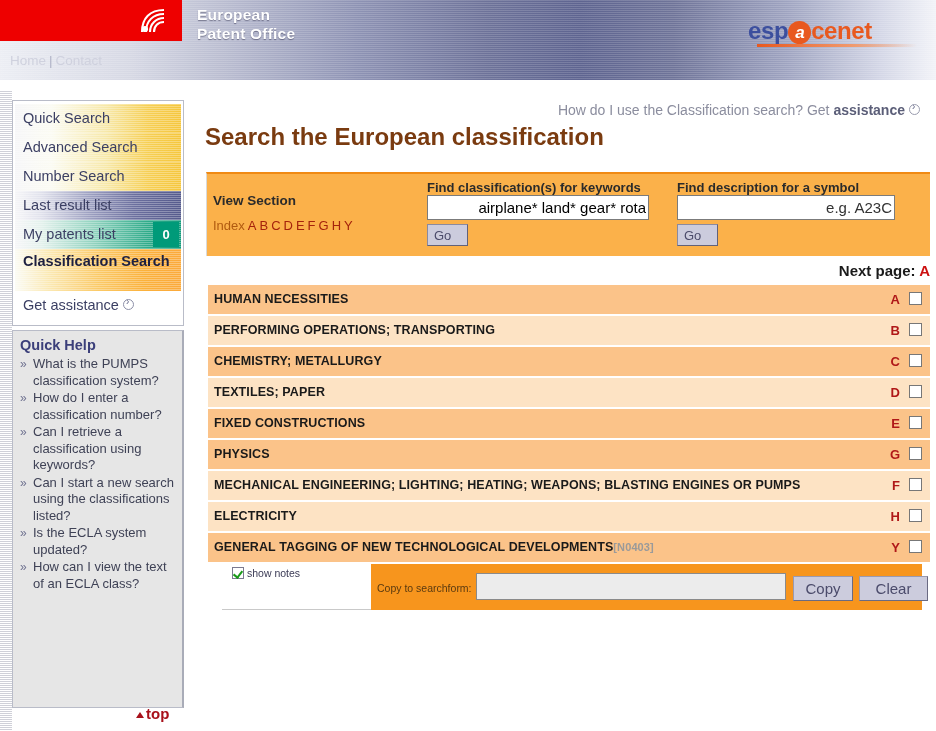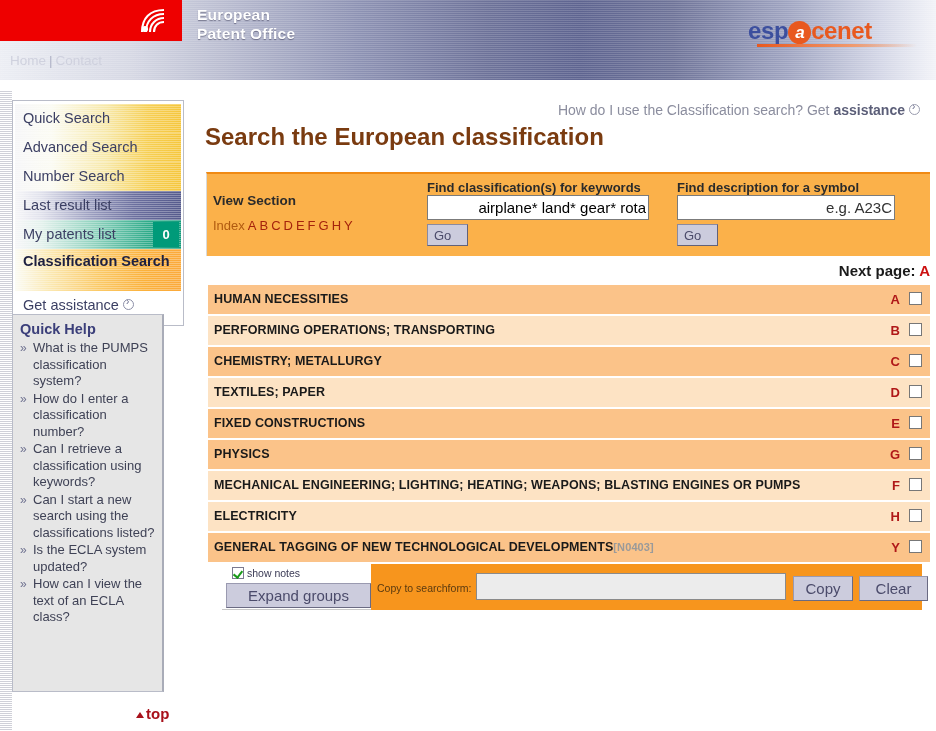--- a/index.html
+++ b/index.html
@@ -161,22 +161,22 @@
     margin-left: 4px;
   }
   .arrow-circle::after {
     content: "\203A";
     position: absolute; left: 2px; top: -4px;
     font-size: 10px; color: #6e7190; line-height: 11px;
   }
 
   
   .quickhelp {
-    position: absolute; left: 12px; top: 314px;
-    width: 152px; height: 378px;
+    position: absolute; left: 12px; top: 330px;
+    width: 172px; height: 378px;
     background: #e6e6e6;
     border: 1px solid #b9bcc8;
     border-right: 2px solid #a9acb8;
     padding: 6px 7px 6px 7px;
   }
   .qh-title {
     font-size: 14.5px; font-weight: bold;
     color: #3b3f7a; margin-bottom: 3px;
   }
   .qh-item {
@@ -587,21 +587,20 @@
     <span class="cr-letter">Y</span>
     <span class="cr-check"></span>
   </div>
 </div>
 
 <div class="bottom-bar">
   <div class="bb-left">
     <div class="bb-check-row">
       <span class="cb-checked"></span><span>show notes</span>
     </div>
-    <button class="expand-btn">Expand groups</button>
   </div>
 
   <div class="bb-right">
     <span class="bb-label">Copy to searchform:</span>
     <input class="copy-field" type="text" value="" style="">
     <button class="tb-btn copy">Copy</button>
     <button class="tb-btn clear">Clear</button>
   </div>
 </div>
 

